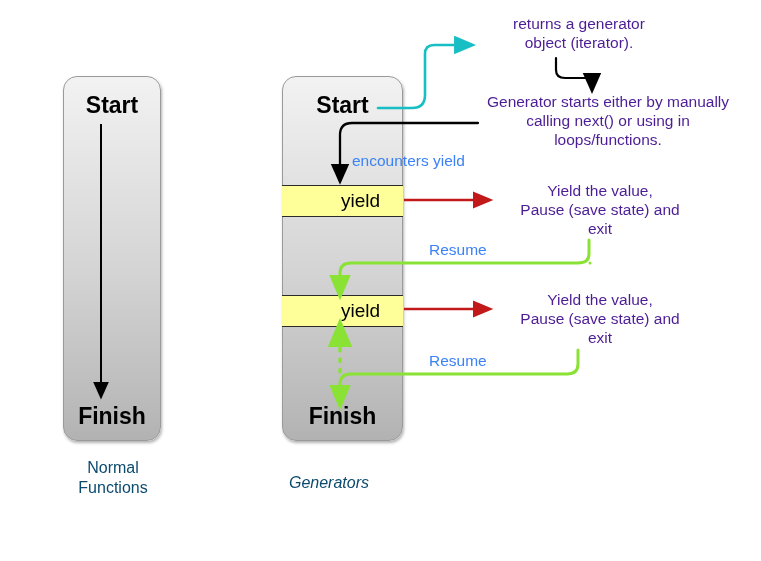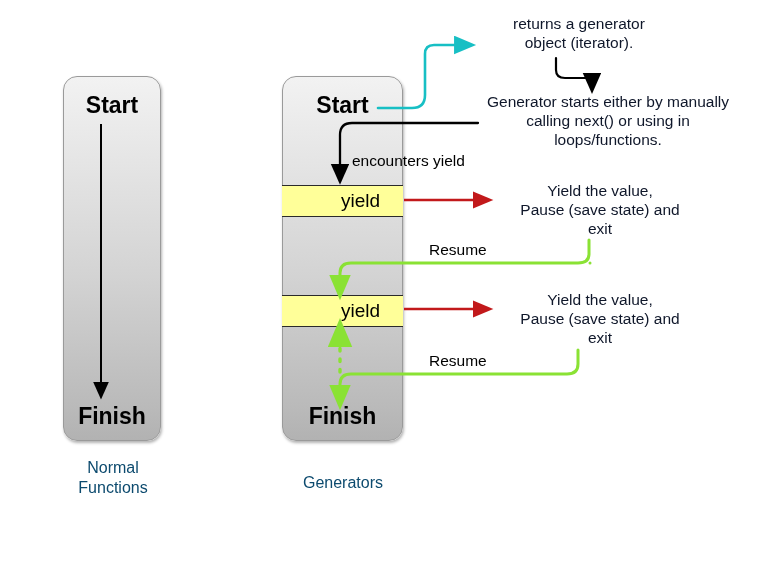--- a/index.html
+++ b/index.html
@@ -90,32 +90,33 @@
     font-size: 16px;
     line-height: 20px;
     color: #0c4a6e;
   }
   #caption-normal {
     left: 52px;
     top: 458px;
     width: 122px;
   }
   #caption-generators {
-    left: 274px;
+    left: 260px;
     top: 473px;
     width: 138px;
+    font-style: italic;
   }
 
   
   .annot {
     position: absolute;
     text-align: center;
     font-size: 15.5px;
     line-height: 19px;
-    color: #0f172a;
+    color: #4c1d95;
     white-space: pre-line;
   }
   #annot-returns {
     left: 474px;
     top: 14px;
     width: 210px;
   }
   #annot-starts {
     left: 462px;
     top: 92px;
@@ -128,21 +129,21 @@
   }
   #annot-yield-2 {
     left: 496px;
     top: 290px;
     width: 208px;
   }
   .small-label {
     position: absolute;
     font-size: 15.5px;
     line-height: 18px;
-    color: #000000;
+    color: #3b82f6;
     white-space: nowrap;
   }
   #label-encounters {
     left: 352px;
     top: 152px;
   }
   #label-resume-1 {
     left: 429px;
     top: 241px;
   }

